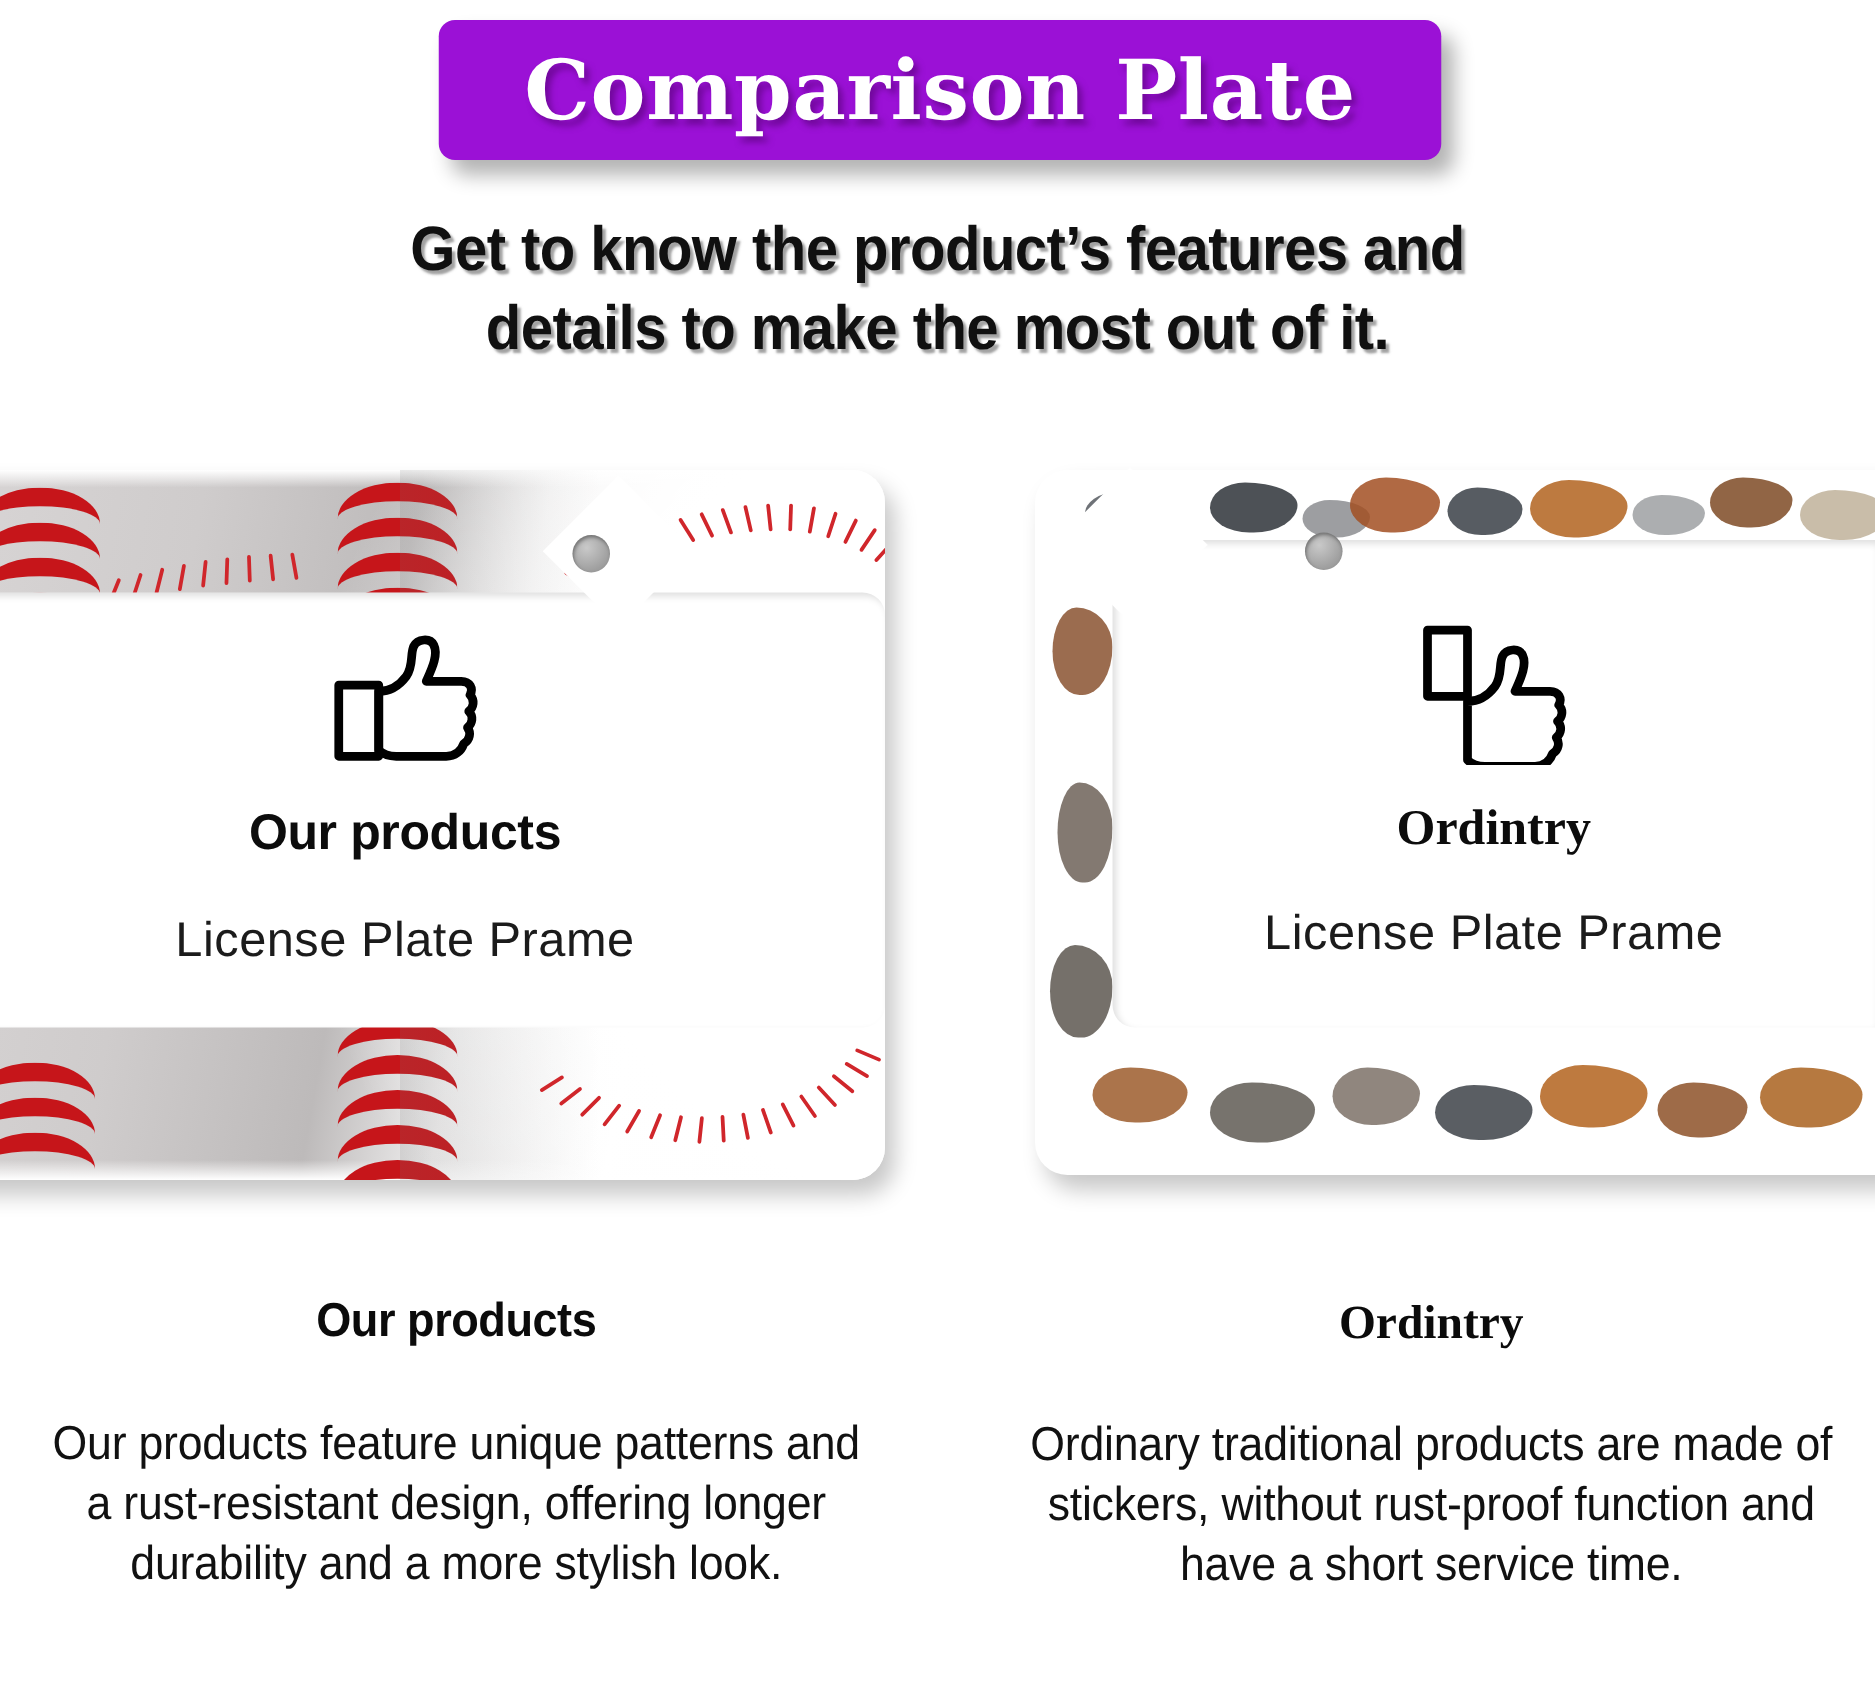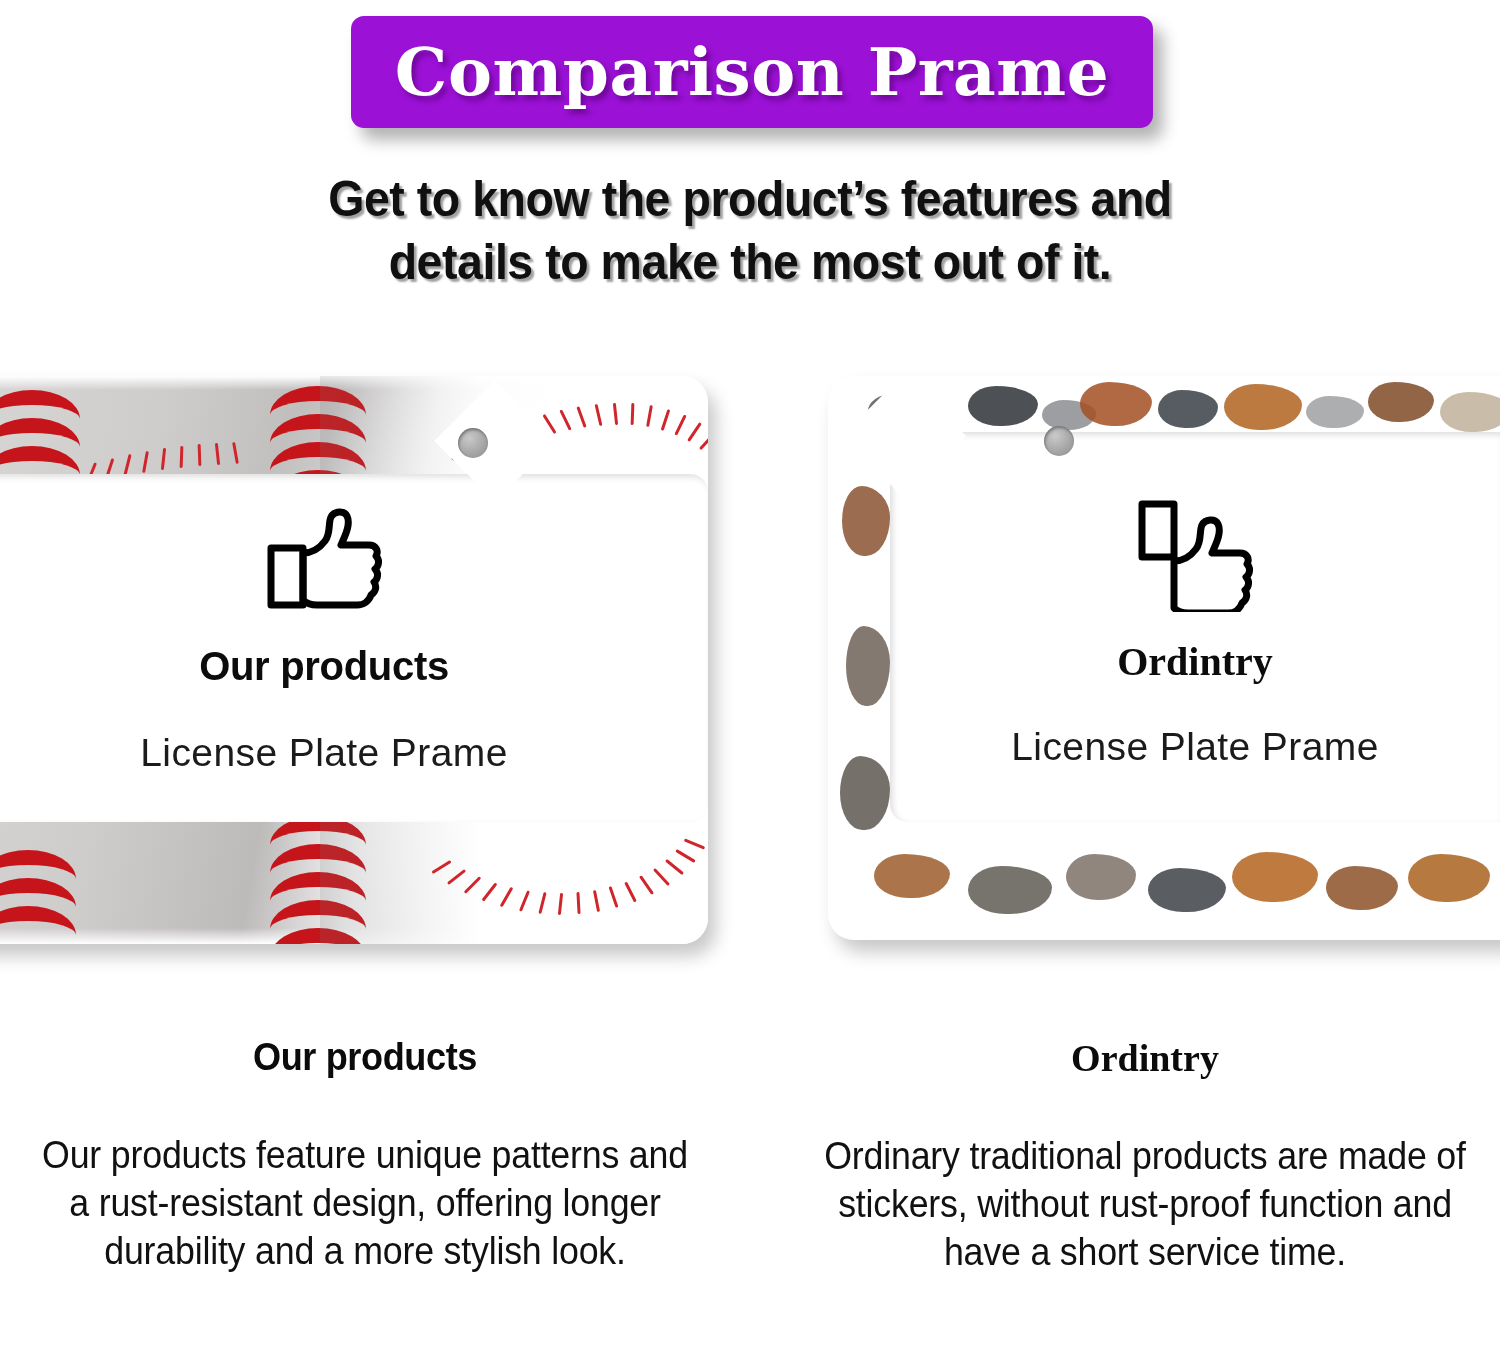--- a/index.html
+++ b/index.html
@@ -148,21 +148,21 @@
     margin-top:52px;
     font-family:"Liberation Sans", sans-serif;font-weight:400;
     font-size:38px;line-height:48px;color:#111111;
     transform:scaleX(0.94);letter-spacing:-0.2px;
   }
 </style>
 </head>
 <body>
 
 <div id="title-banner">
-  <div id="title-text">Comparison Prame</div>
+  <div id="title-text">Comparison Plate</div>
 </div>
 
 <div id="subtitle">
   <span>Get to know the product’s features and</span>
   <span>details to make the most out of it.</span>
 </div>
 
 <div id="plate-left" class="plate">
   <div class="gloss-top"></div>
   <div class="gloss-bottom"></div>

